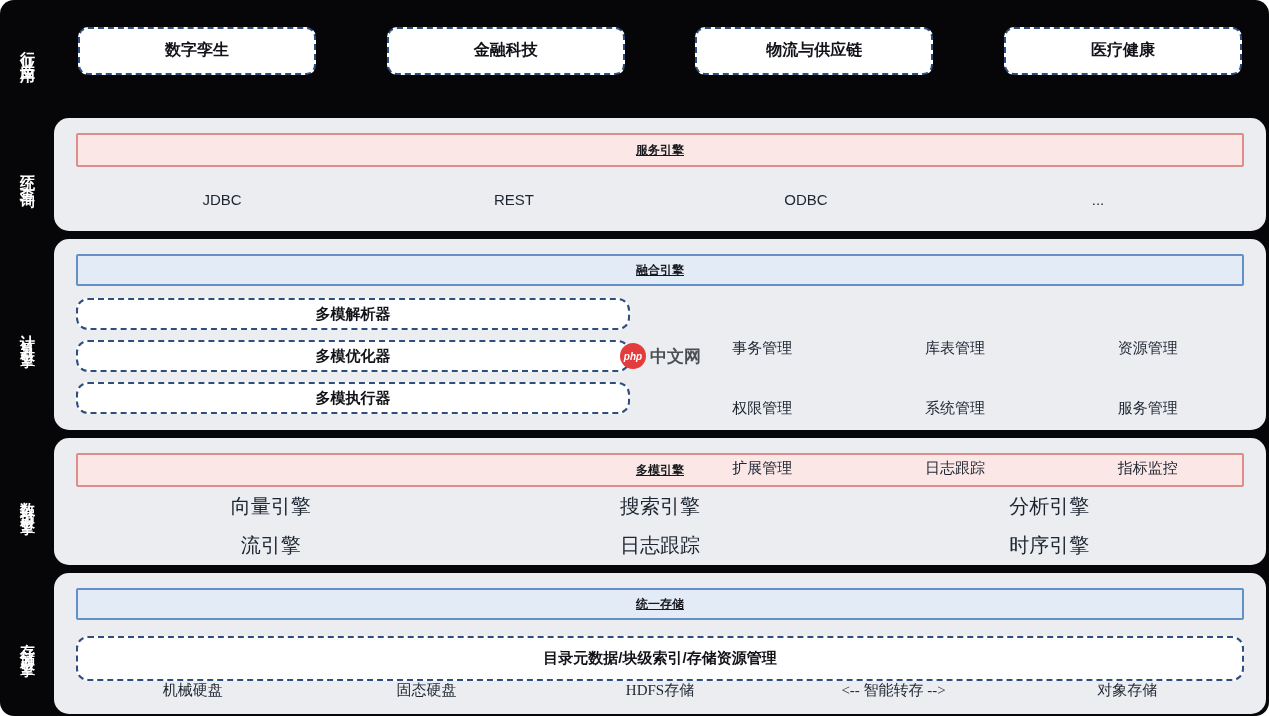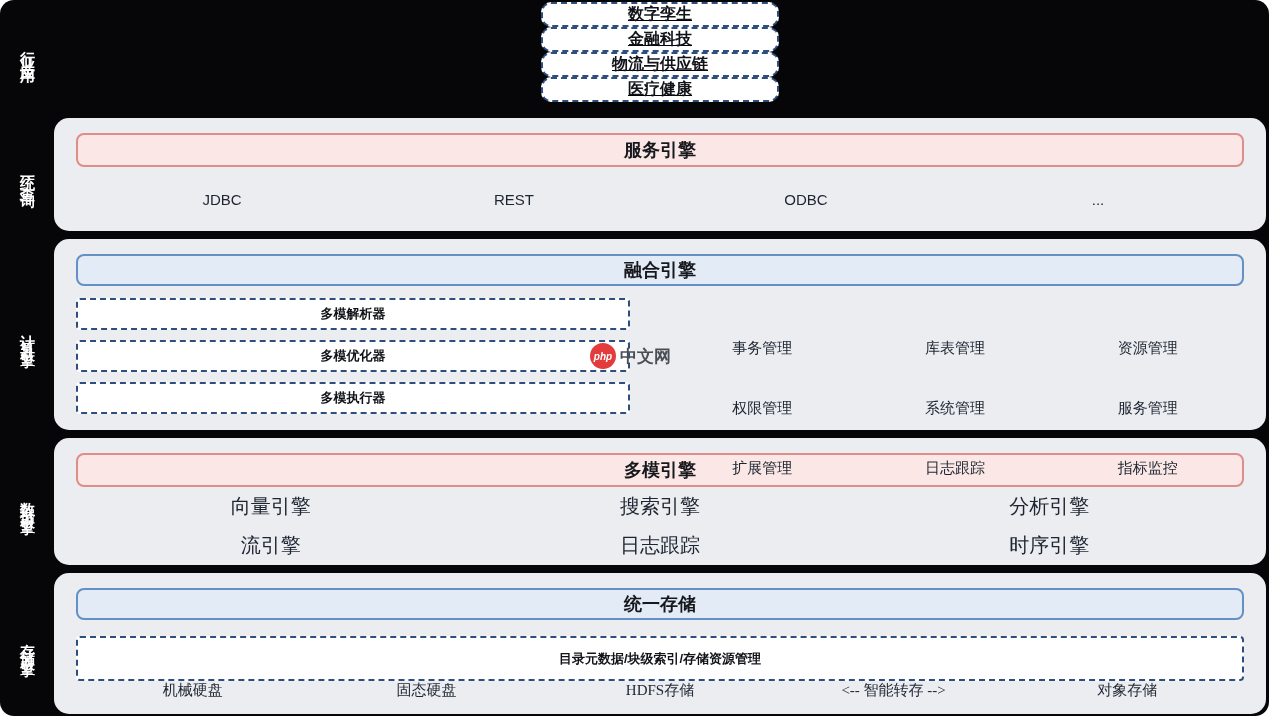--- a/index.html
+++ b/index.html
@@ -36,61 +36,61 @@
     flex: 1;
     margin-right: 3px;
     background: #ebedf1;
     border-radius: 15px;
     display: flex;
     flex-direction: column;
   }
   .panel-transparent {
     background: transparent;
     border-radius: 0;
-    flex-direction: column;
+    flex-direction: row;
     align-items: center;
     justify-content: space-between;
     padding: 0 24px;
-    text-decoration: underline;
   }
 
   .band-industry { height: 97px; margin-bottom: 19px; }
   .band-query    { height: 113px; margin-bottom: 8px; }
   .band-compute  { height: 191px; margin-bottom: 8px; }
   .band-data     { height: 127px; margin-bottom: 8px; }
   .band-storage  { height: 141px; }
 
   .dash-box {
     background: #ffffff;
     border: 2px dashed #2e4e7e;
-    border-radius: 4px;
-    display: flex;
-    align-items: center;
-    justify-content: center;
-    font-weight: 700;
-    font-size: 13px;
+    border-radius: 12px;
+    display: flex;
+    align-items: center;
+    justify-content: center;
+    font-weight: 700;
+    font-size: 15px;
     color: #111318;
   }
   .dash-box.big {
     width: 238px;
     height: 48px;
     border-radius: 10px;
     font-size: 16px;
   }
 
   .engine-box {
     height: 34px;
-    border-radius: 8px;
-    display: flex;
-    align-items: center;
-    justify-content: center;
-    font-weight: 700;
-    font-size: 18px;
+    border-radius: 2px;
+    display: flex;
+    align-items: center;
+    justify-content: center;
+    font-weight: 700;
+    font-size: 12px;
     color: #16181d;
     flex: none;
+    text-decoration: underline;
   }
   .engine-box.pink { background: #fbe7e5; border: 2px solid #df8d8a; }
   .engine-box.blue { background: #e3ebf6; border: 2px solid #6490c5; height: 32px; }
 
   
   .panel-query { padding: 15px 22px 0 22px; }
   .proto-row { flex: 1; display: flex; align-items: center; }
   .proto { flex: 1; text-align: center; font-size: 15px; color: #1d2531; }
 
   
@@ -105,21 +105,21 @@
     grid-template-columns: repeat(3, 1fr);
     grid-template-rows: repeat(3, 1fr);
     align-items: center;
     justify-items: center;
     padding-left: 36px;
   }
   .mgmt-item { font-size: 15px; color: #1d2531; margin-top: 41px; }
 
   .watermark {
     position: absolute;
-    left: 536px;
+    left: 566px;
     top: 104px;
     display: flex;
     align-items: center;
     gap: 4px;
   }
   .wm-badge {
     width: 26px;
     height: 26px;
     border-radius: 50%;
     background: #e23c3c;

